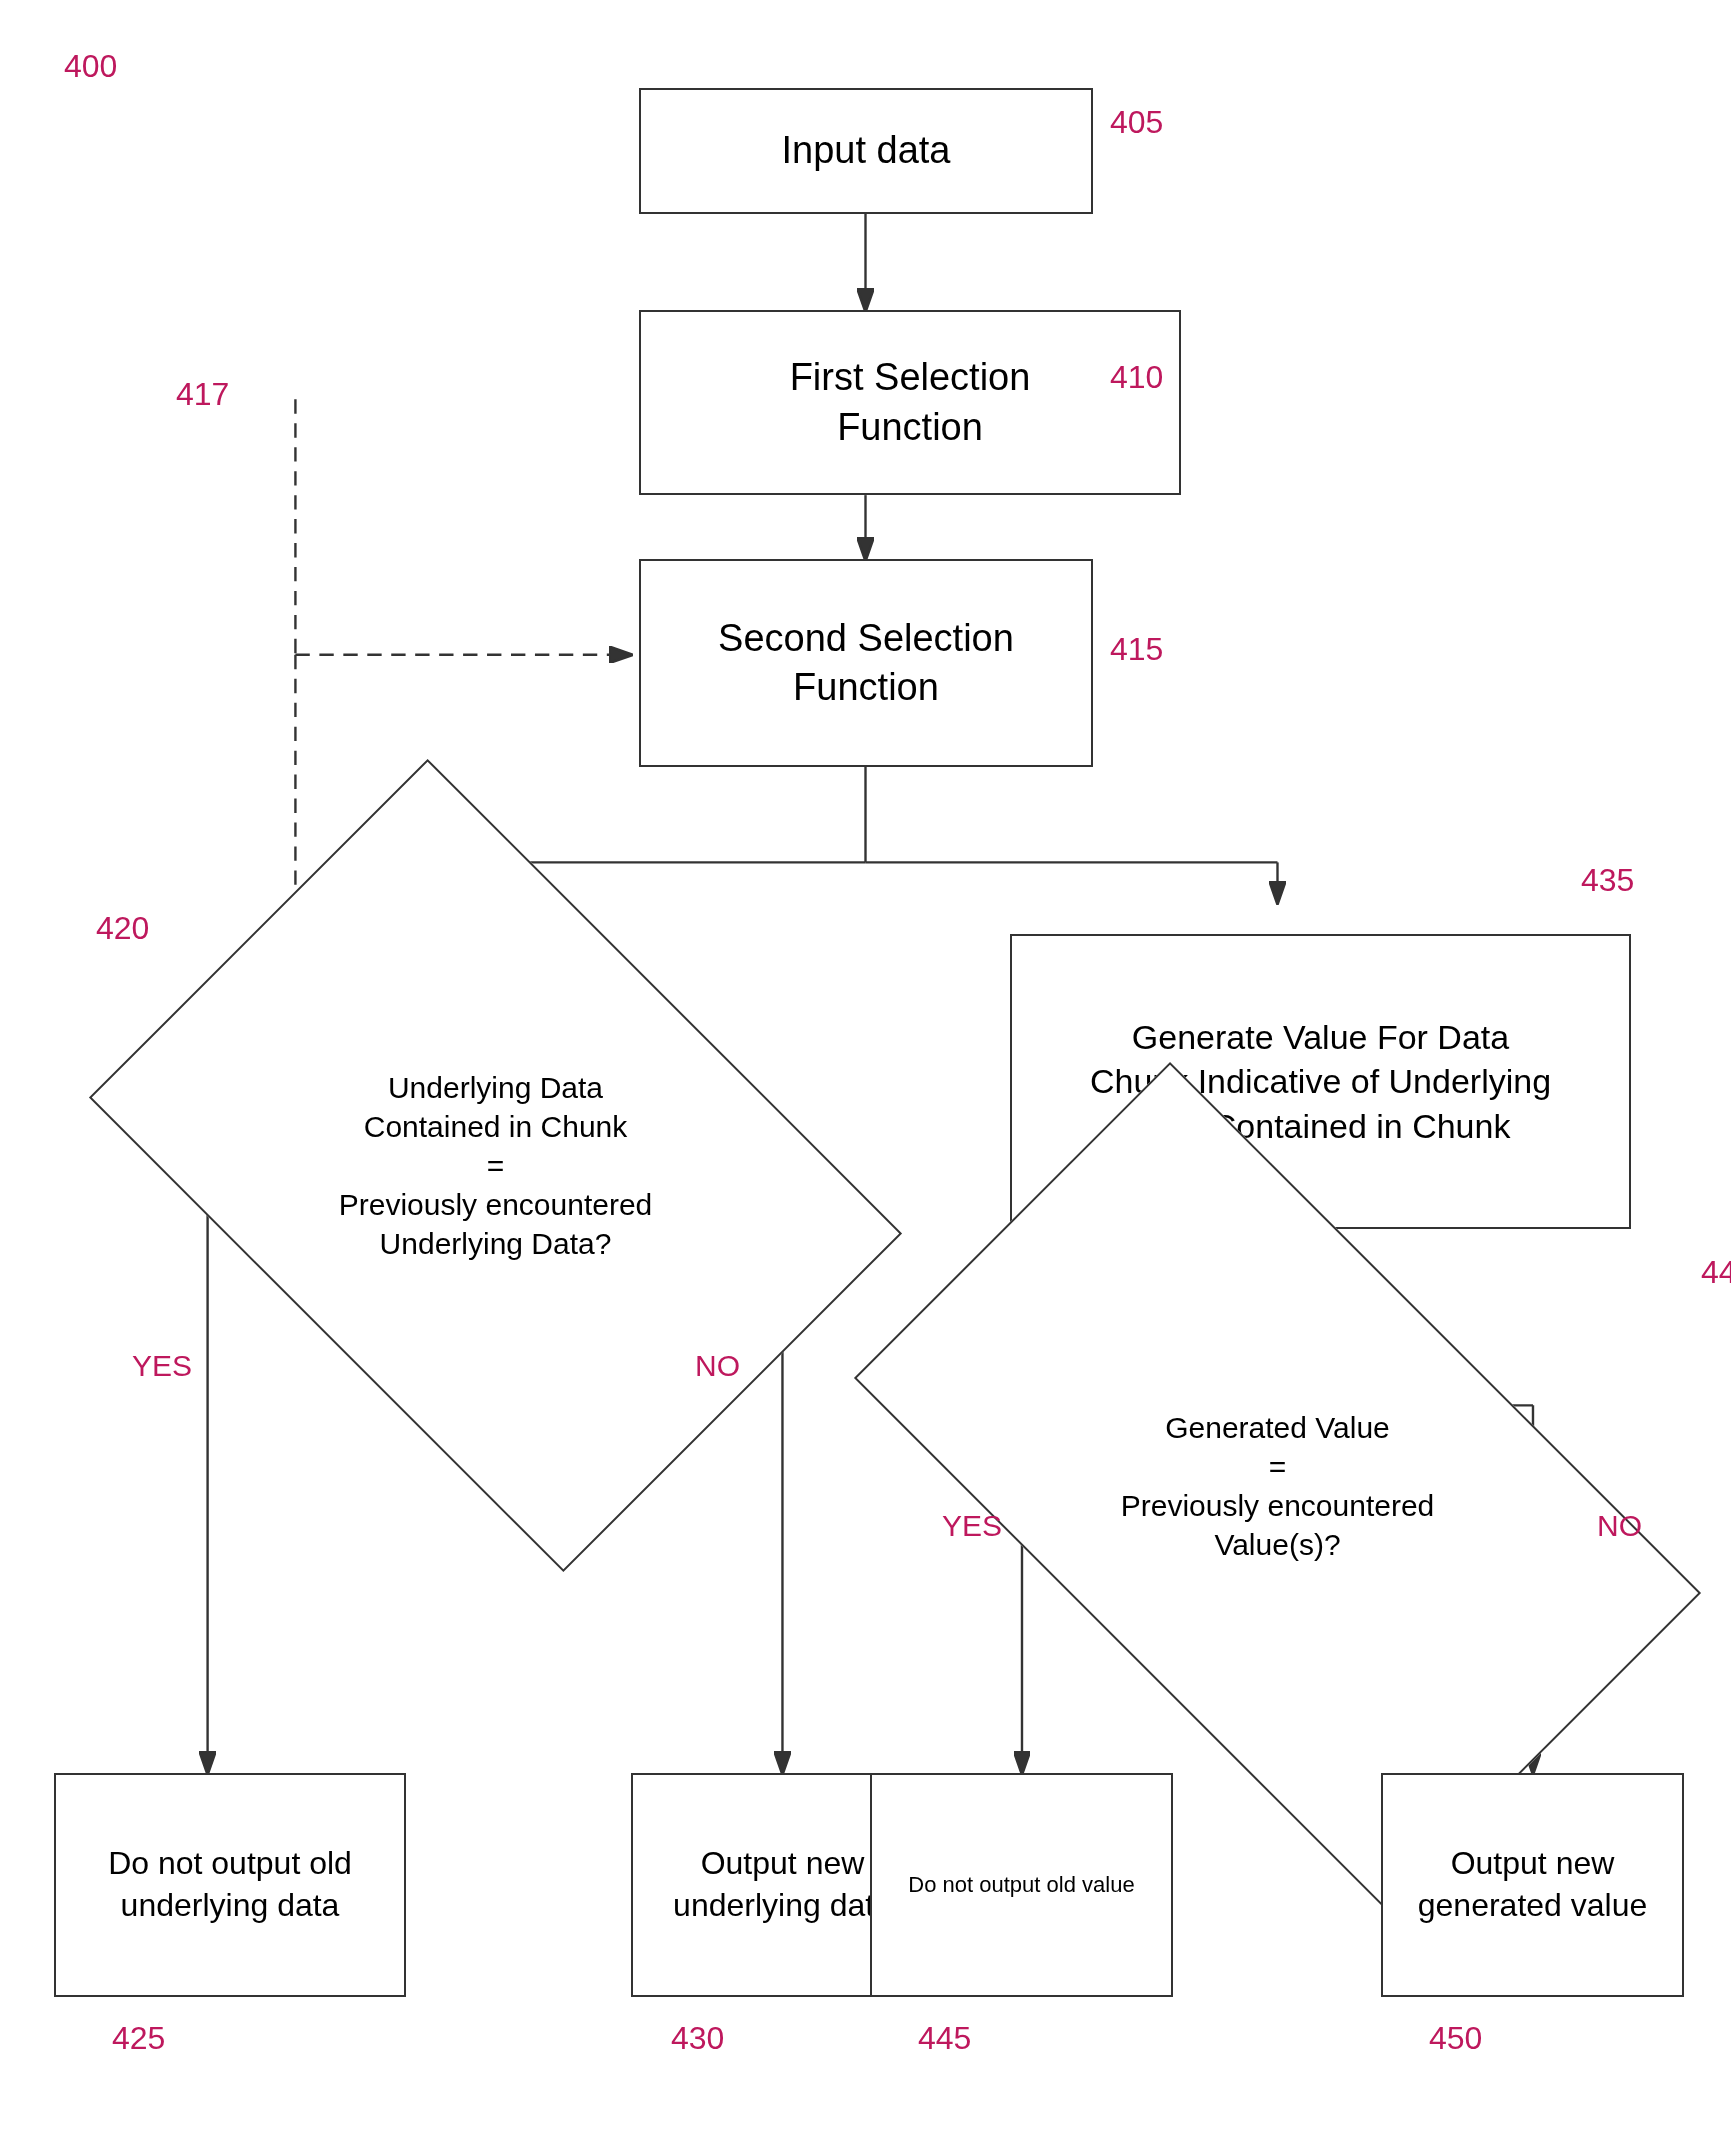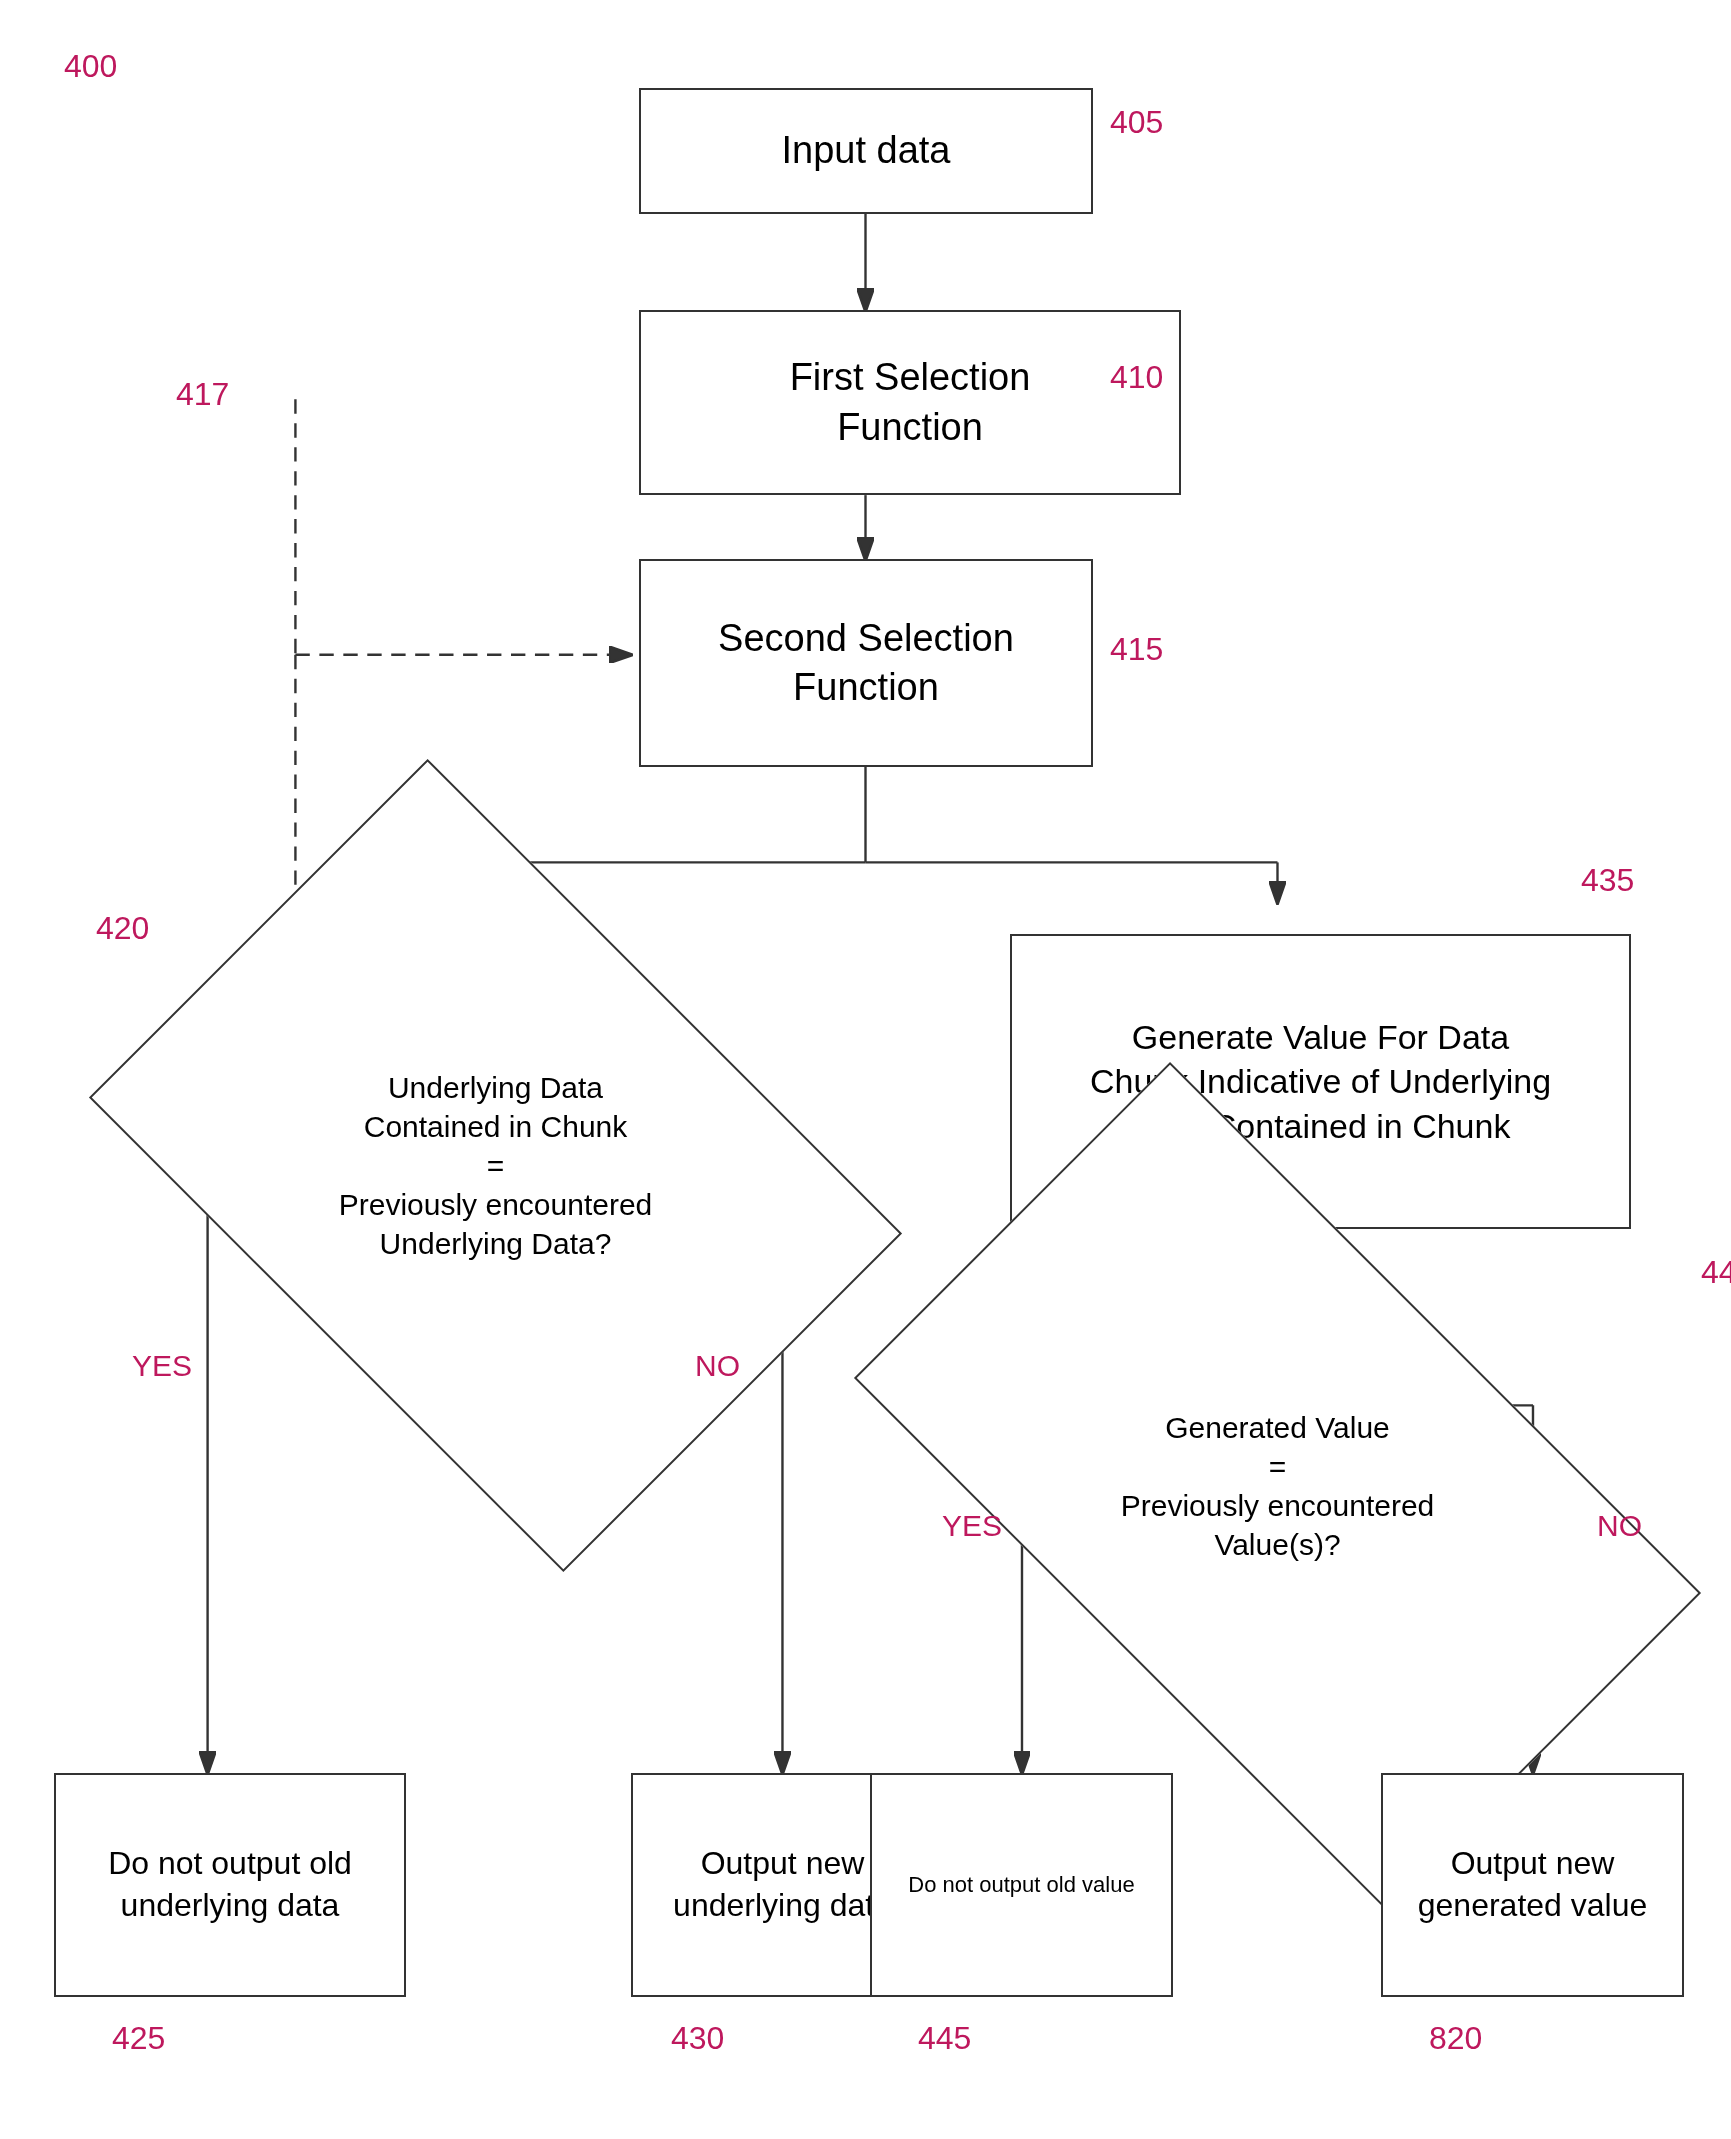--- a/index.html
+++ b/index.html
@@ -202,16 +202,16 @@
   <div class="box" style="left: 870px; top: 1773px; width: 303px; height: 224px; font-size: 22px;">
     <span>Do not output
 old value</span>
   </div>
   <div class="label" style="top: 2020px; left: 918px;">445</div>
 
   <div class="box" style="left: 1381px; top: 1773px; width: 303px; height: 224px; font-size: 32px;">
     <span>Output
 new generated value</span>
   </div>
-  <div class="label" style="top: 2020px; left: 1429px;">820</div>
+  <div class="label" style="top: 2020px; left: 1429px;">450</div>
 
 </div>
 
 
 </body></html>

